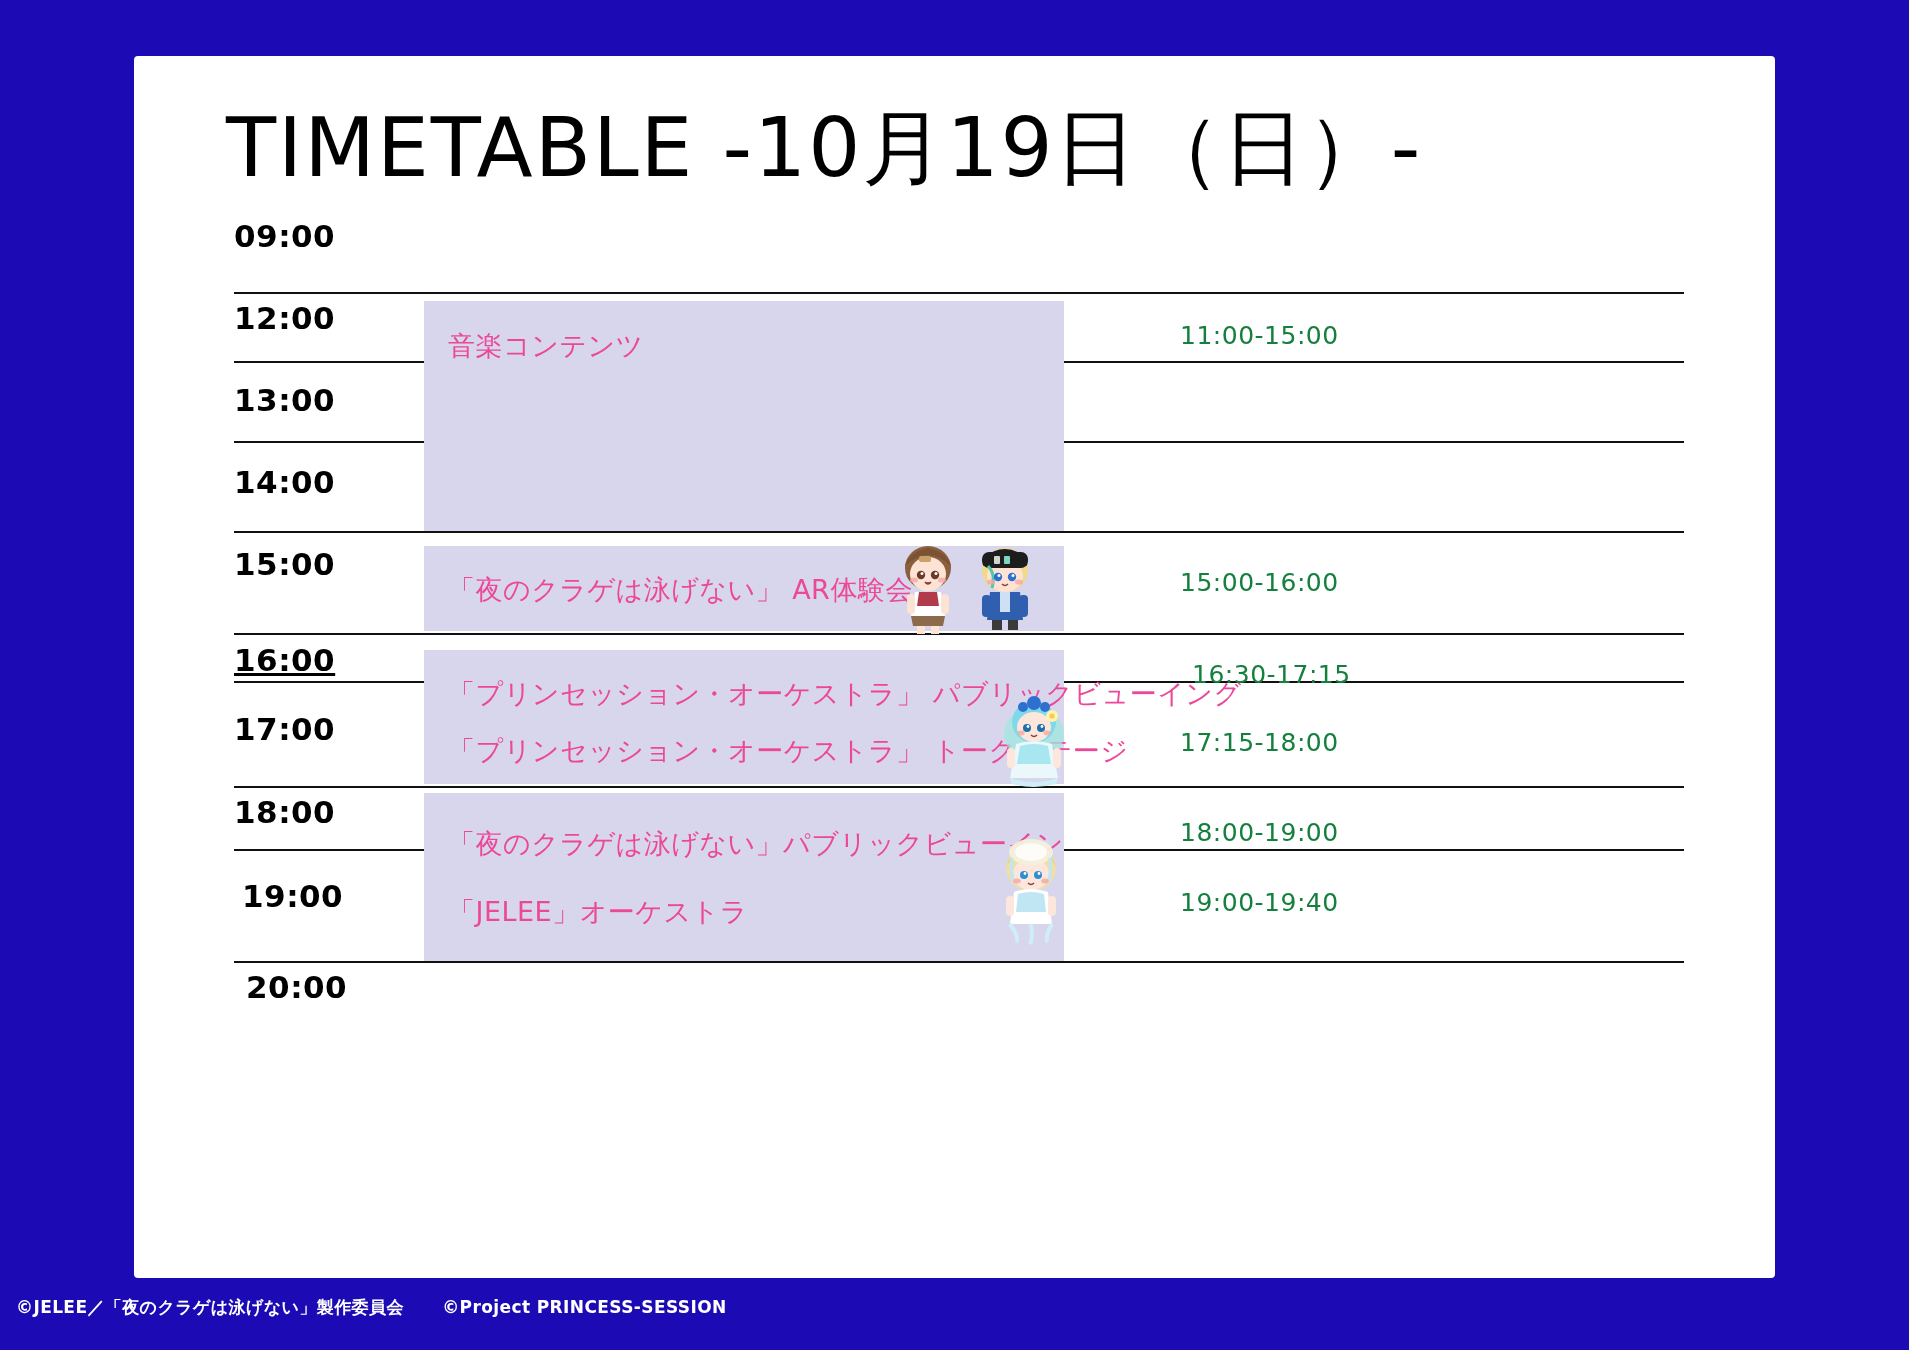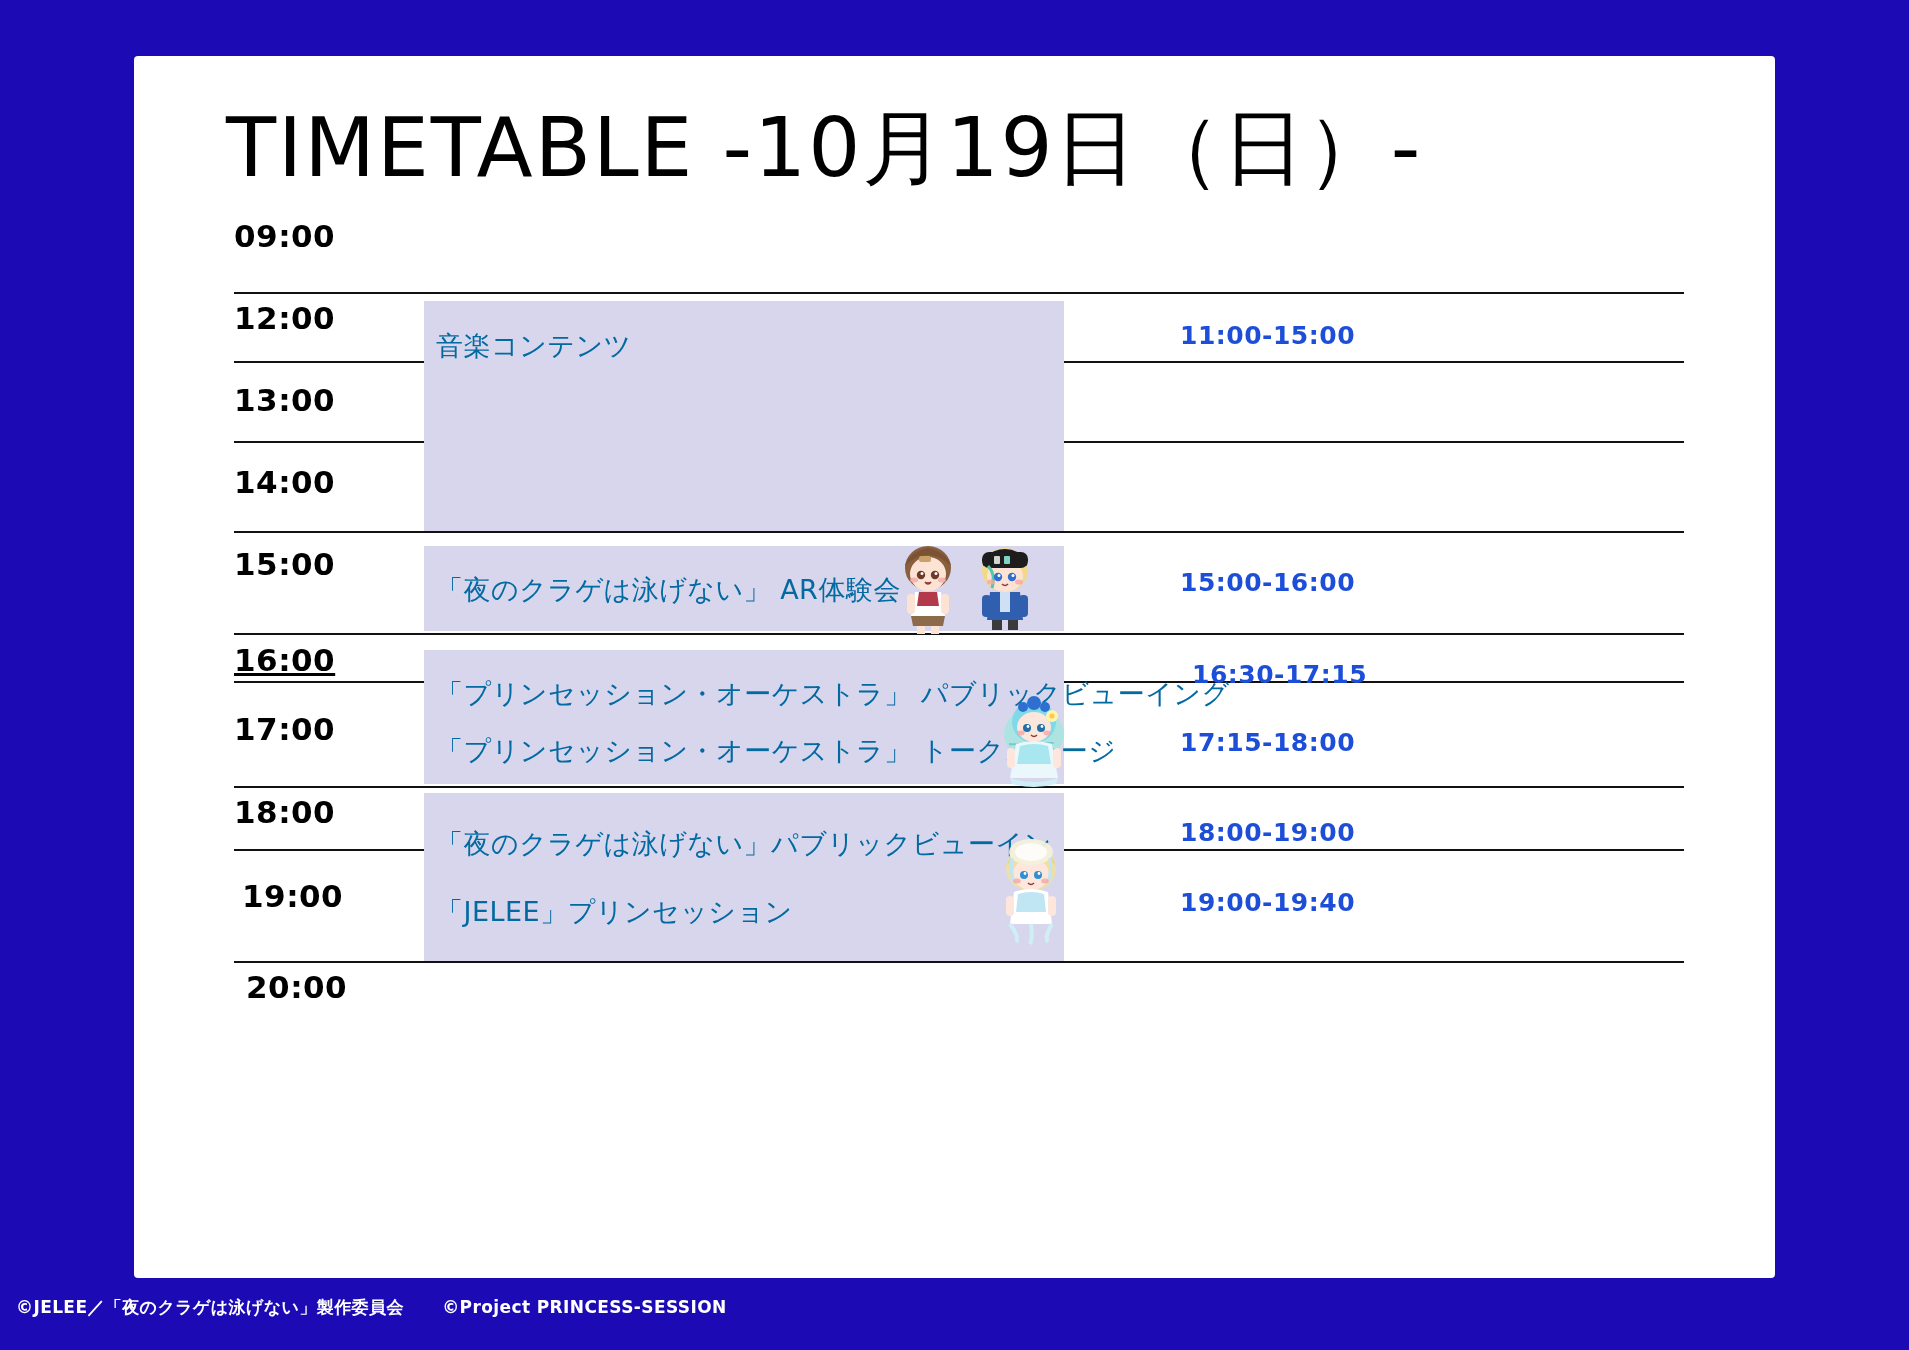--- a/index.html
+++ b/index.html
@@ -55,41 +55,41 @@
     font-weight:700;
     color:#000;
     letter-spacing:0.5px;
     font-family:"DejaVu Sans","Liberation Sans",sans-serif;
   }
 
   
   .range{
     position:absolute;
     font-size:25px;
-    font-weight:700;
-    color:#1d4ed8;
+    font-weight:400;
+    color:#15803d;
     letter-spacing:0.5px;
     white-space:nowrap;
     font-family:"DejaVu Sans","Liberation Sans",sans-serif;
   }
 
   
   .block{
     position:absolute;
     left:290px;
     width:640px;
     background:#d7d6ed;
   }
 
   
   .evt{
     position:absolute;
-    left:302px;
+    left:314px;
     font-size:27px;
-    color:#0369a1;
+    color:#ec4899;
     white-space:nowrap;
     letter-spacing:0.5px;
     font-family:"DejaVu Sans","Liberation Sans",sans-serif;
   }
 
   
   .chibi{ position:absolute; }
 
   
   .footer{
@@ -150,21 +150,21 @@
     <div class="evt" style="top:272px;">音楽コンテンツ</div>
 
     <div class="evt" style="top:516px;">「夜のクラゲは泳げない」 AR体験会</div>
 
     <div class="evt" style="top:620px;">「プリンセッション・オーケストラ」 パブリックビューイング</div>
 
     <div class="evt" style="top:677px;">「プリンセッション・オーケストラ」 トークステージ</div>
 
     <div class="evt" style="top:770px;">「夜のクラゲは泳げない」パブリックビューイン</div>
 
-    <div class="evt" style="top:838px;">「JELEE」プリンセッション</div>
+    <div class="evt" style="top:838px;">「JELEE」オーケストラ</div>
 
     <div class="range" style="top:265px; left:1046px;">11:00-15:00</div>
     <div class="range" style="top:512px; left:1046px;">15:00-16:00</div>
     <div class="range" style="top:604px; left:1058px;">16:30-17:15</div>
     <div class="range" style="top:672px; left:1046px;">17:15-18:00</div>
     <div class="range" style="top:762px; left:1046px;">18:00-19:00</div>
     <div class="range" style="top:832px; left:1046px;">19:00-19:40</div>
 
     <svg class="chibi" style="left:755px; top:486px;" width="78" height="92" viewBox="0 0 78 92">
       <ellipse cx="39" cy="26" rx="23" ry="22" fill="#8a5f3e"></ellipse>

